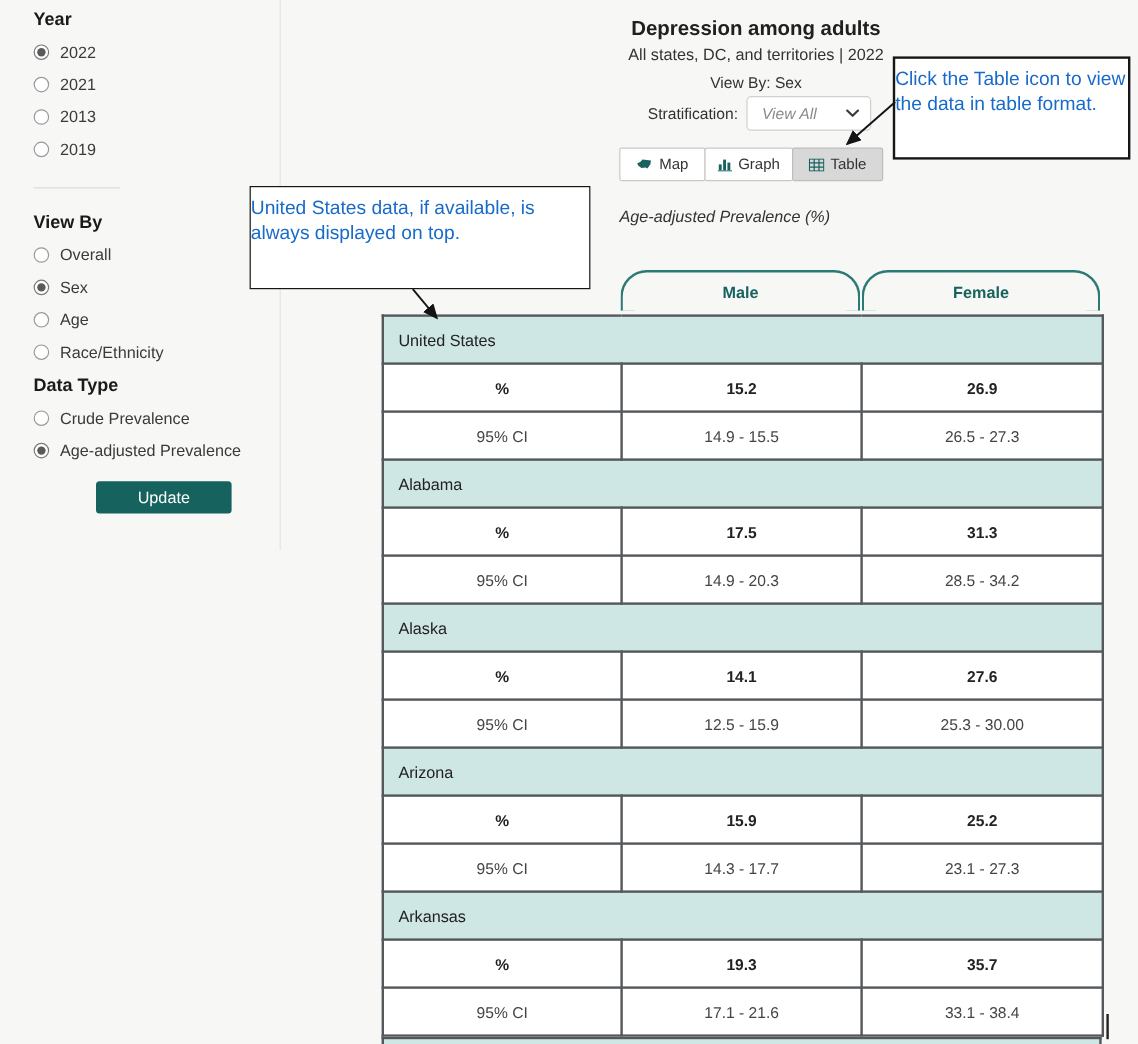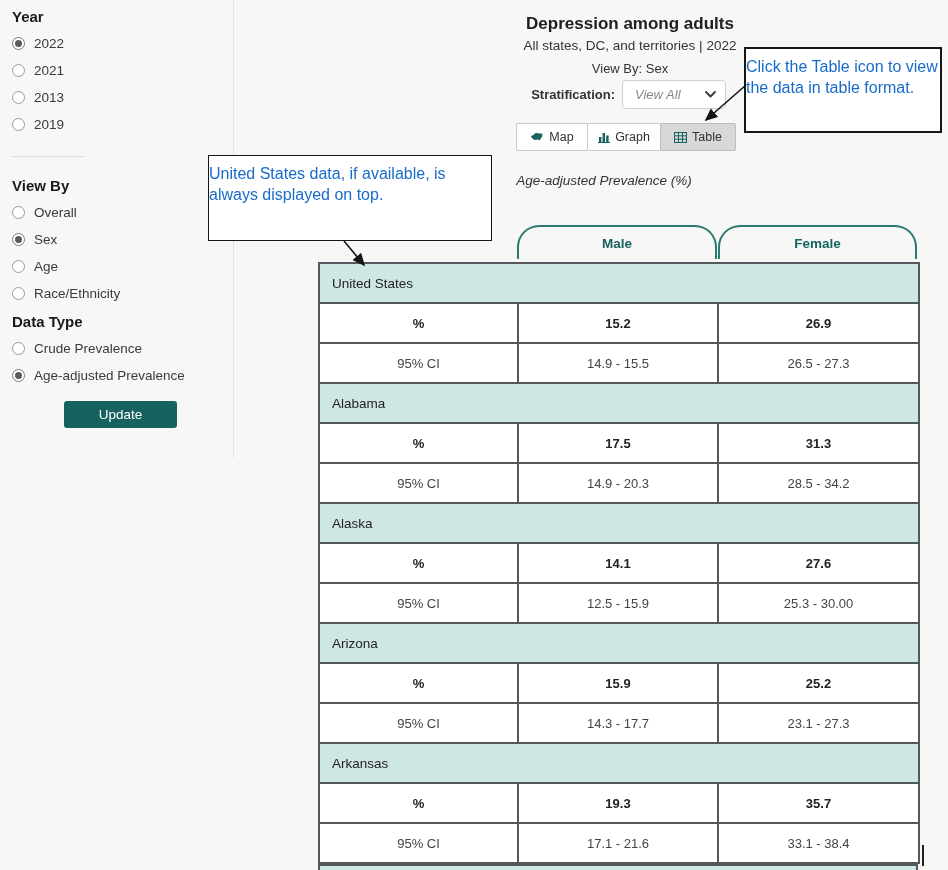--- a/index.html
+++ b/index.html
@@ -4,21 +4,21 @@
 <style>
   * { margin:0; padding:0; box-sizing:border-box; }
   html,body { width:948px; height:870px; }
   body {
     font-family:"Liberation Sans","DejaVu Sans",sans-serif;
     background:#f7f7f6; color:#2f2f2f; overflow:hidden;
   }
   #page { position:relative; width:948px; height:870px; }
 
   
-  #sidebar { position:absolute; left:0; top:0; width:233px; height:870px; padding:8px 0 0 12px; }
+  #sidebar { position:absolute; left:0; top:0; width:233px; height:870px; padding:8px 0 0 28px; }
   .sidebar-divider-v { position:absolute; left:233px; top:0; width:1px; height:458px; background:#e3e3e2; }
   .side-heading { font-size:15px; font-weight:bold; color:#1a1a1a; margin-bottom:11px; }
   .radio-row { display:flex; align-items:center; margin-bottom:12px; cursor:pointer; }
   .radio-dot {
     width:13px; height:13px; border-radius:50%; border:1px solid #9a9a9a;
     background:#fff; margin-right:9px; flex:0 0 13px; position:relative;
   }
   .radio-row.checked .radio-dot { border-color:#7a7a7a; }
   .radio-row.checked .radio-dot::after {
     content:""; position:absolute; left:2px; top:2px; width:7px; height:7px;
@@ -31,21 +31,21 @@
     display:block; margin:18px 0 0 52px; width:113px; height:27px;
     background:#16625e; color:#fff; font-size:13.5px; font-family:inherit;
     border:none; border-radius:3px; cursor:pointer;
   }
 
   
   .hdr { position:absolute; left:330px; width:600px; text-align:center; }
   #main-title { top:14px; font-size:17px; font-weight:bold; color:#202020; }
   #subtitle   { top:38px; font-size:13.5px; color:#333; }
   #viewby-line{ top:61px; font-size:13px; color:#333; }
-  #strat-label{ position:absolute; left:440px; top:87px; width:175px; text-align:right; font-size:13px; color:#333;font-weight:bold; }
+  #strat-label{ position:absolute; left:440px; top:87px; width:175px; text-align:right; font-size:13px; color:#333; }
   #strat-select {
     position:absolute; left:622px; top:80px; width:104px; height:29px;
     background:#fff; border:1px solid #d0d0d0; border-radius:4px;
     display:flex; align-items:center; justify-content:space-between;
     padding:0 9px 0 12px; cursor:pointer;font-style:italic;
   }
   #strat-select .sel-text { font-size:13px; color:#8a8a8a; }
 
   
   #view-toggle { position:absolute; left:516px; top:123px; display:flex; height:25px; }

